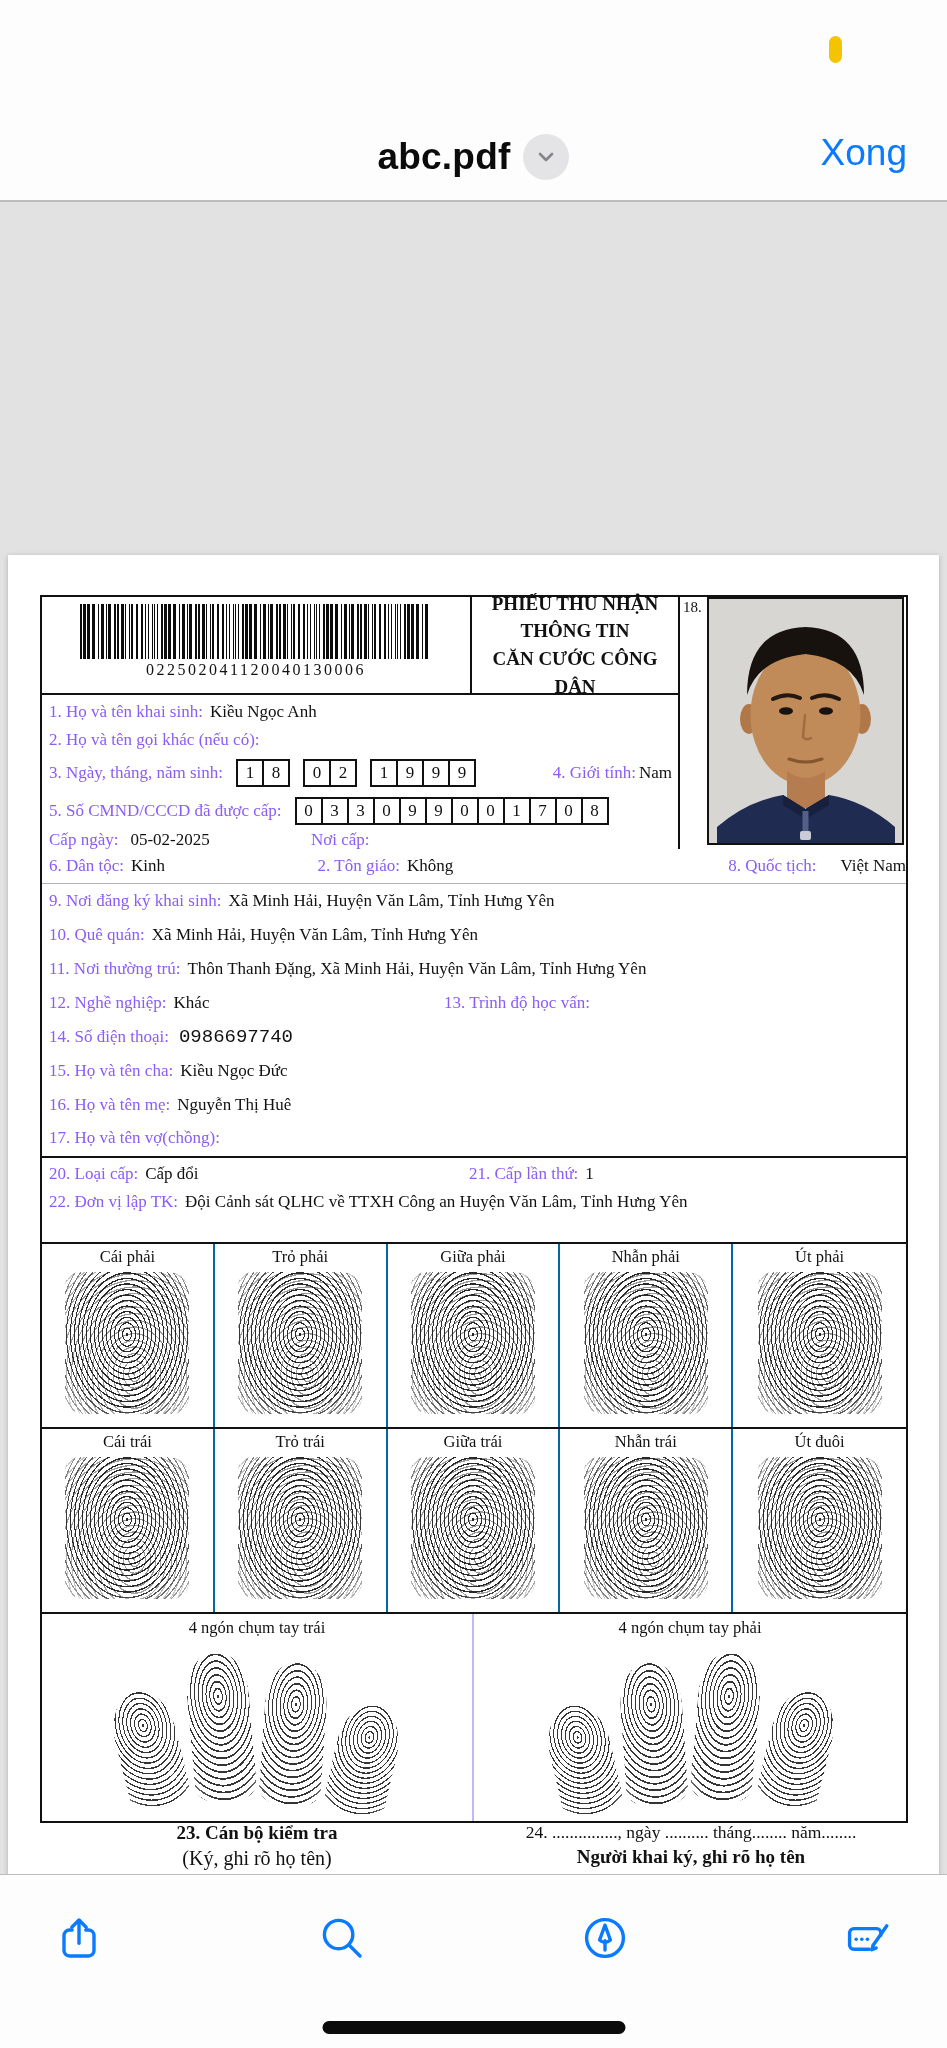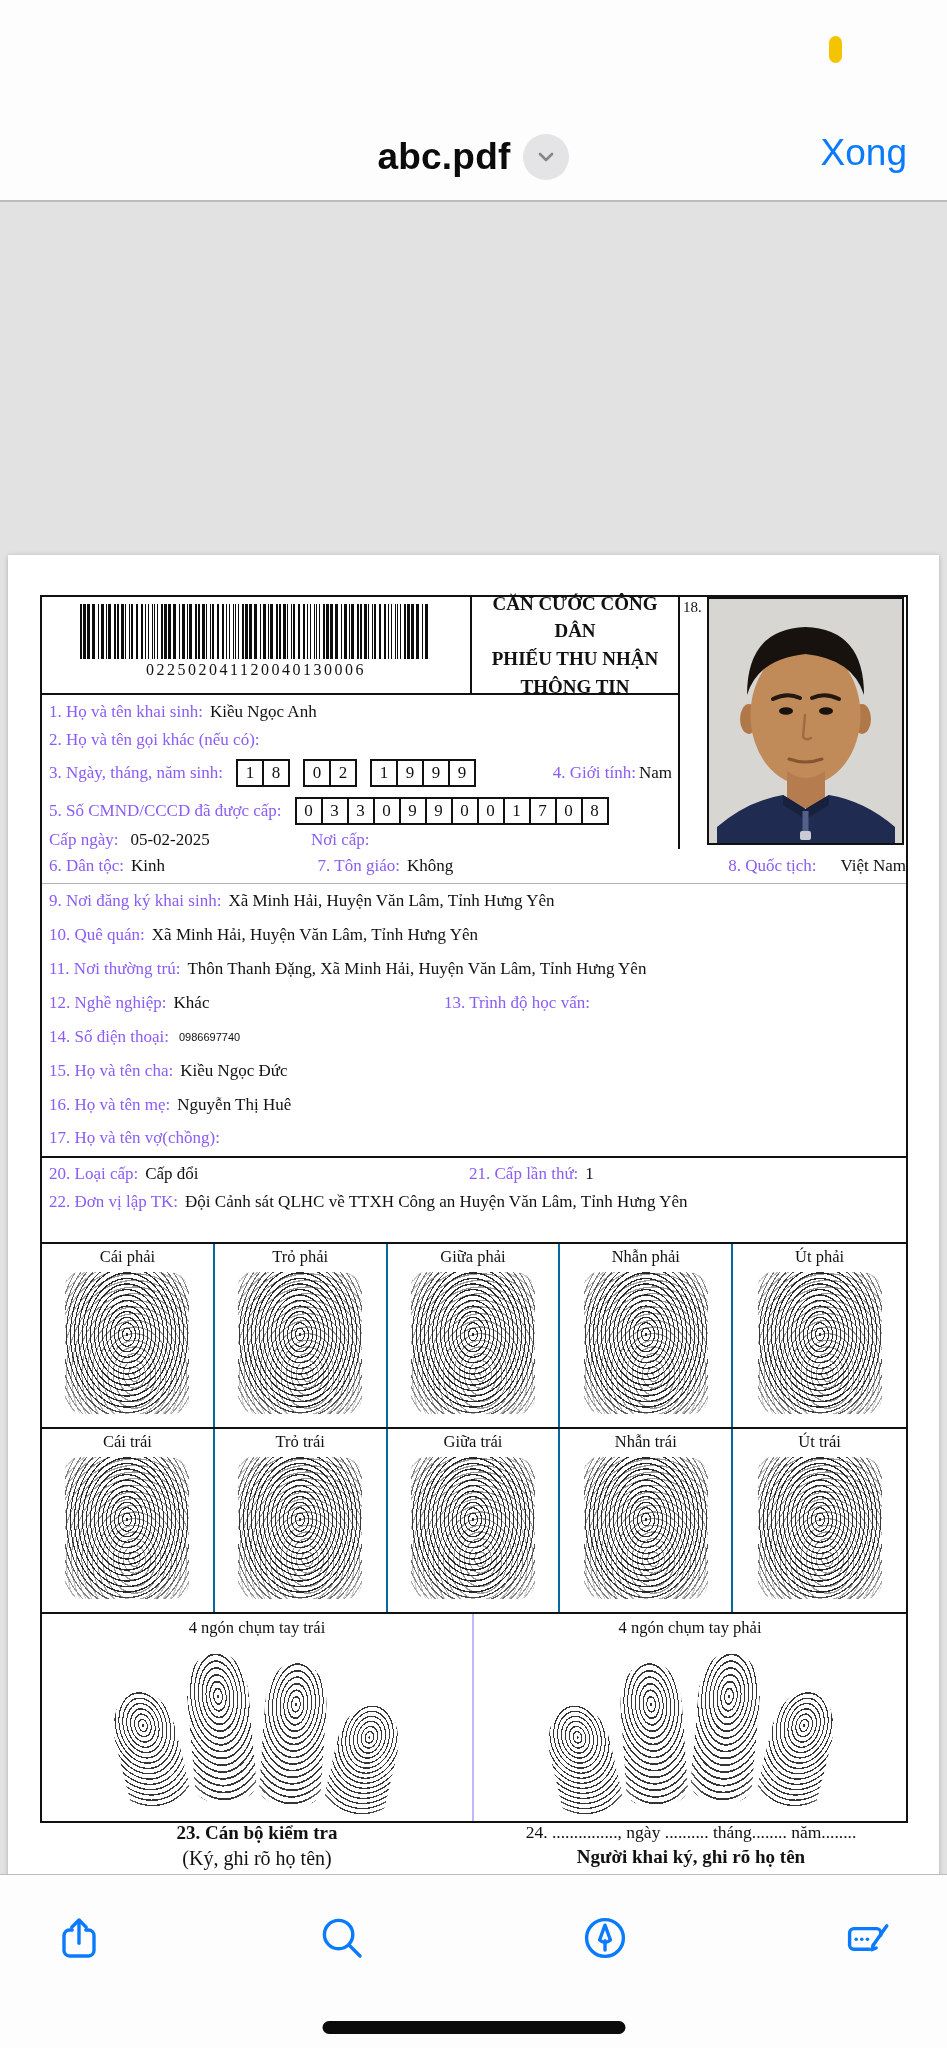--- a/index.html
+++ b/index.html
@@ -46,21 +46,21 @@
   .photo-label{position:absolute;top:2px;left:3px;font-size:15px;}
   .photo-box{position:absolute;top:0;left:27px;width:197px;height:248px;border:2px solid #111;box-sizing:border-box;overflow:hidden;}
   .photo-box svg{display:block;}
   
   .mid-section{height:393px;display:flex;flex-direction:column;padding:0 0 0 7px;box-sizing:border-box;}
   .row{display:flex;align-items:center;font-size:17px;height:34px;white-space:nowrap;}
   .row-s{height:28px;}
   .seg{display:flex;align-items:center;}
   .w6{width:278px;}.w7{width:425px;}.w12{width:395px;}.w20{width:420px;}.wcap{width:262px;}
   .gap-lg{margin-left:24px;}
-  .sans-val{font-family:Liberation Sans, sans-serif;font-size:11px;}
+  .sans-val{font-family:Liberation Mono, monospace;font-size:19px;}
   .hr-heavy{border-top:2px solid #111;margin:2px 0 2px -7px;}
   
   .fp-grid{border-top:2px solid #111;}
   .fp-row{display:flex;}
   .fp-row + .fp-row{border-top:2px solid #111;}
   .fp-cell{width:20%;box-sizing:border-box;height:183px;overflow:hidden;}
   .fp-cell:not(:last-child){border-right:2px solid #0369a1;}
   .fp-cell-label{height:26px;display:flex;align-items:center;justify-content:center;font-size:16.5px;}
   .fp-print{
     width:124px;height:142px;margin:2px auto 0;border-radius:14px 20px 16px 18px;
@@ -216,22 +216,22 @@
                   <div style="width: 2px; margin-right: 1px;"></div>
                   <div style="width: 3px; margin-right: 1px;"></div>
                   <div style="width: 3px; margin-right: 2px;"></div>
                   <div style="width: 3px; margin-right: 3px;"></div>
                   <div style="width: 1px; margin-right: 2px;"></div>
                   <div style="width: 3px; margin-right: 2px;"></div>
                 </div>
             <div class="barcode-number">022502041120040130006</div>
           </div>
           <div class="title-cell">
+            <span>PHIẾU THU NHẬN THÔNG TIN</span>
             <span>CĂN CƯỚC CÔNG DÂN</span>
-            <span>PHIẾU THU NHẬN THÔNG TIN</span>
           </div>
         </div>
         <div class="fields-5">
           <div class="frow r1">
             <span class="flabel">1. Họ và tên khai sinh:</span>
             <span class="fvalue">Kiều Ngọc Anh</span>
           </div>
           <div class="frow r2">
             <span class="flabel">2. Họ và tên gọi khác (nếu có):</span>
             <span class="fvalue"></span>
@@ -313,21 +313,21 @@
       </div>
     </div>
 
     <div class="mid-section">
       <div class="row">
         <span class="seg w6">
           <span class="flabel">6. Dân tộc:</span>
           <span class="fvalue">Kinh</span>
         </span>
         <span class="seg w7">
-          <span class="flabel">7. Tôn giáo:</span>
+          <span class="flabel">2. Tôn giáo:</span>
           <span class="fvalue">Không</span>
         </span>
         <span class="seg">
           <span class="flabel">8. Quốc tịch:</span>
           <span class="fvalue gap-lg">Việt Nam</span>
         </span>
       </div>
       <div class="row" style="border-top:1px solid #b3b3b3;margin-left:-7px;padding-left:7px;">
         <span class="flabel">9. Nơi đăng ký khai sinh:</span>
         <span class="fvalue">Xã Minh Hải, Huyện Văn Lâm, Tỉnh Hưng Yên</span>
@@ -417,21 +417,21 @@
             </div>
             <div class="fp-cell">
               <div class="fp-cell-label">Giữa trái</div>
               <div class="fp-print"></div>
             </div>
             <div class="fp-cell">
               <div class="fp-cell-label">Nhẫn trái</div>
               <div class="fp-print"></div>
             </div>
             <div class="fp-cell">
-              <div class="fp-cell-label">Út trái</div>
+              <div class="fp-cell-label">Út đuôi</div>
               <div class="fp-print"></div>
             </div>
           </div>
         </div>
     <div class="fp-four" id="fp-four">
           <div class="fp-four-cell">
             <div class="fp-cell-label" style="height: 27px;">4 ngón chụm tay trái</div>
             <div class="four-hand">
               <div class="finger"></div>
               <div class="finger"></div>

